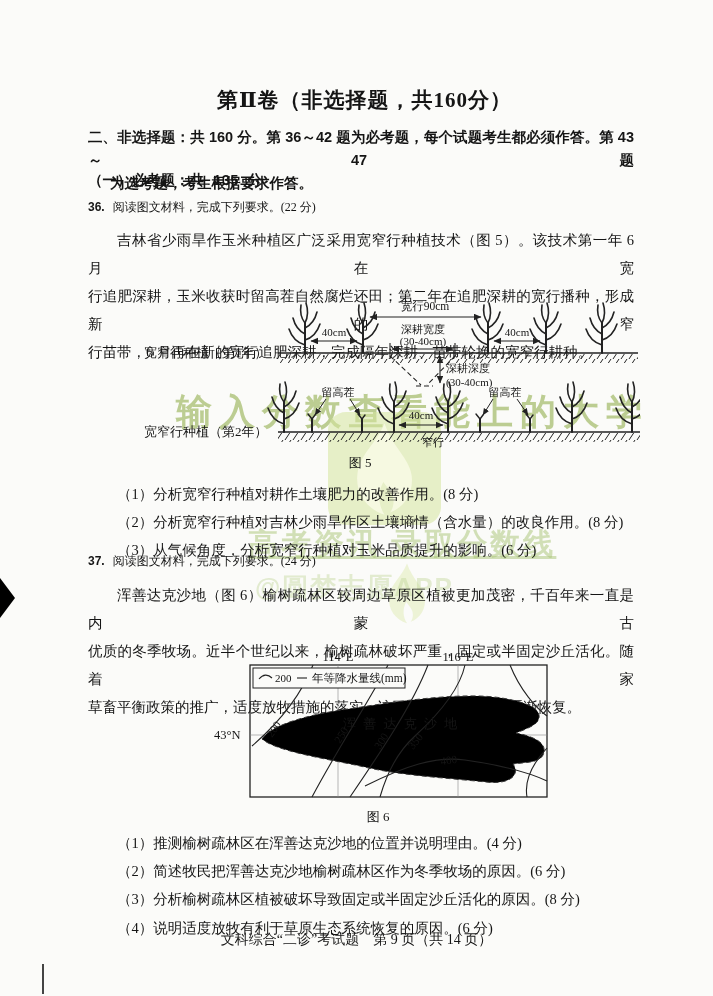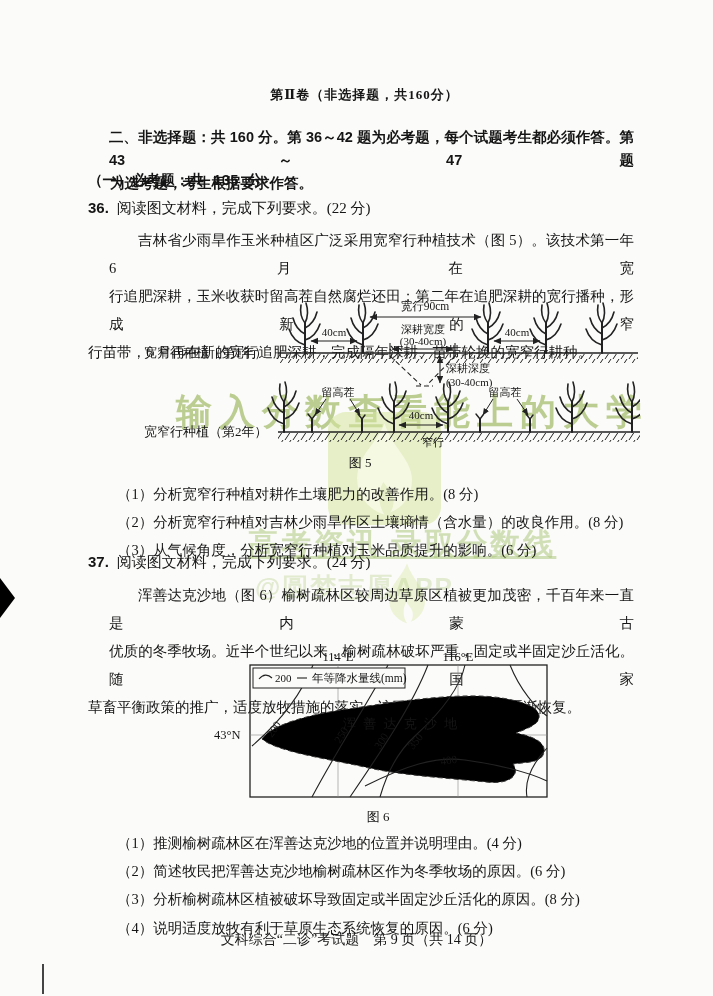--- a/index.html
+++ b/index.html
@@ -2,27 +2,27 @@
 <html><head>
 <meta charset="utf-8">
 <style>
   html,body{margin:0;padding:0;}
   body{
     width:713px;height:996px;position:relative;overflow:hidden;
     background:#fbfbf9;color:#151515;
     font-family:"Liberation Serif","DejaVu Serif",serif;
   }
   .abs{position:absolute;}
-  .title{left:0;right:0;top:86px;text-align:center;font-size:13px;font-weight:bold;letter-spacing:1px;margin-left:16px;}
+  .title{left:0;right:0;top:86px;text-align:center;font-size:21px;font-weight:bold;letter-spacing:1px;margin-left:16px;}
   .hei{font-family:"Liberation Sans","DejaVu Sans",sans-serif;font-weight:bold;}
   .intro{left:88px;top:126px;width:546px;font-size:14.5px;line-height:23px;}
-  .jl{text-align:justify;text-align-last:justify;margin-left:21px;}
+  .jl{text-align:justify;text-align-last:justify;}
   .intro .l2{margin-left:22px;}
   .part-heading{left:88px;top:171px;font-size:14.5px;font-family:Liberation Mono, monospace;}
-  .qstem{left:88px;font-size:15px;}
+  .qstem{left:88px;font-size:12px;}
   .qnum{font-family:"Liberation Sans","DejaVu Sans",sans-serif;font-weight:bold;margin-right:8px;}
   .material{left:88px;width:546px;font-size:14.5px;line-height:28px;}
   .material .ind{text-indent:2em;}
   .subq{left:117px;width:520px;font-size:14.5px;line-height:28.2px;}
   .footer{left:0;right:0;top:931px;text-align:center;font-size:14px;}
   .reg-triangle{left:0;top:578px;width:0;height:0;border-left:15px solid #000;
     border-top:20px solid transparent;border-bottom:20px solid transparent;}
   .page-tick{left:42px;top:964px;width:2px;height:30px;background:#444;}
   
   .wm{font-family:"Liberation Sans","DejaVu Sans",sans-serif;font-weight:bold;white-space:nowrap;}

